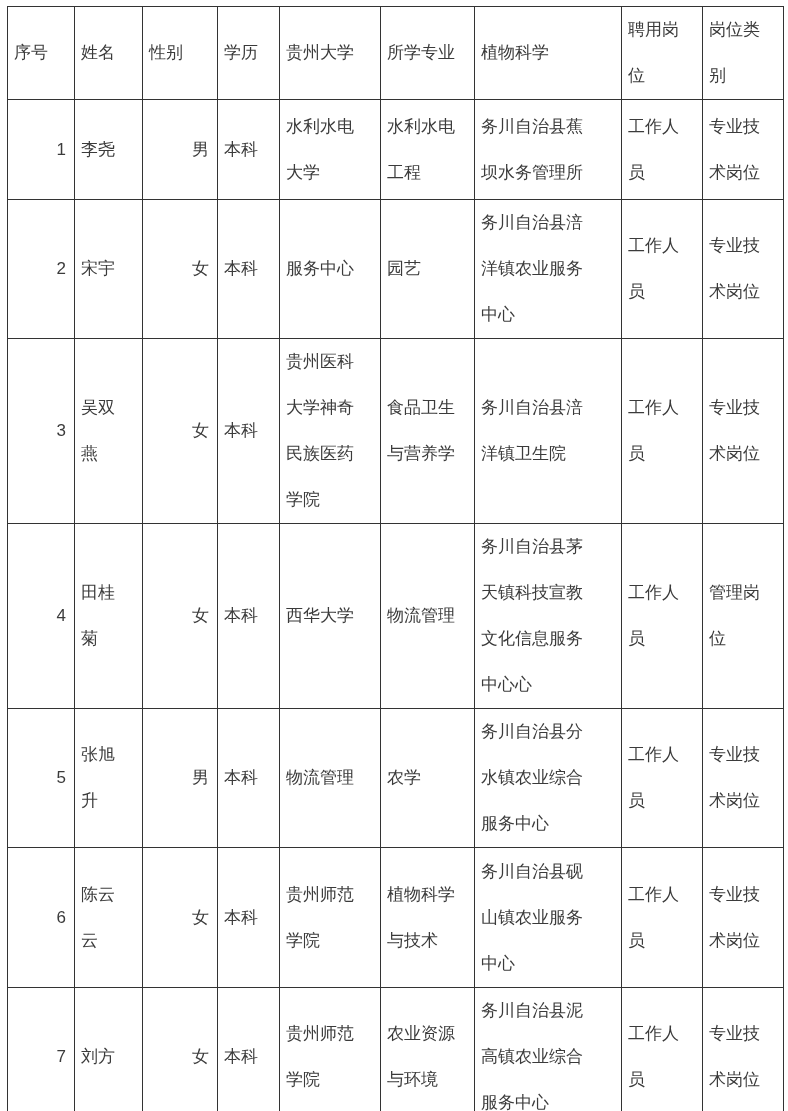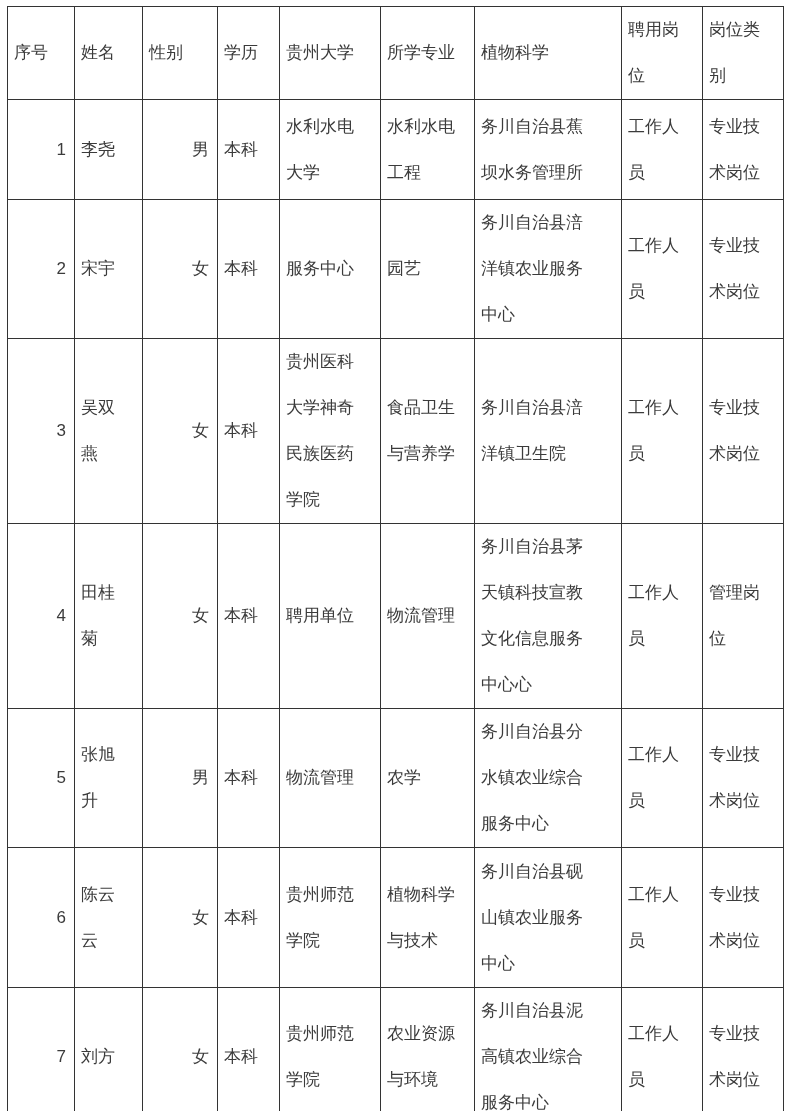--- a/index.html
+++ b/index.html
@@ -139,21 +139,21 @@
 员</td>
         <td>专业技
 术岗位</td>
       </tr>
       <tr>
         <td class="align-right">4</td>
         <td>田桂
 菊</td>
         <td class="align-right">女</td>
         <td>本科</td>
-        <td>聘用单位</td>
+        <td>西华大学</td>
         <td>物流管理</td>
         <td>务川自治县茅
 天镇科技宣教
 文化信息服务
 中心心</td>
         <td>工作人
 员</td>
         <td>管理岗
 位</td>
       </tr>

